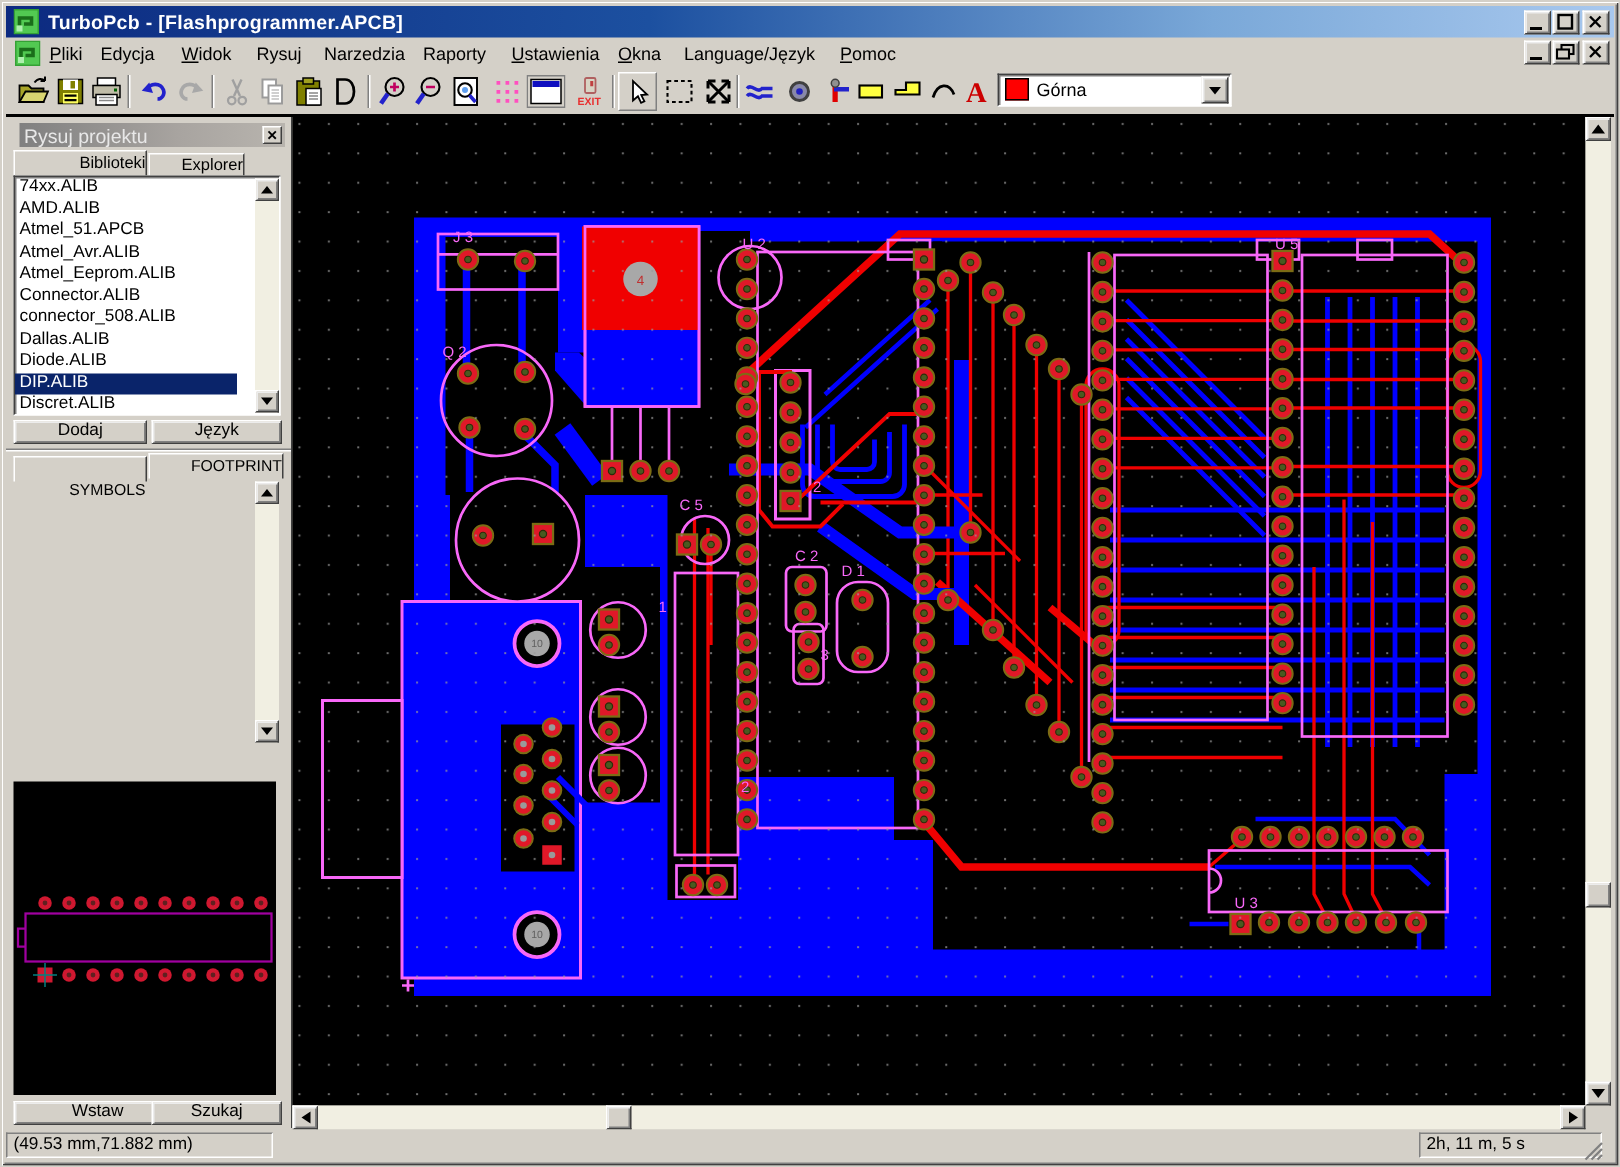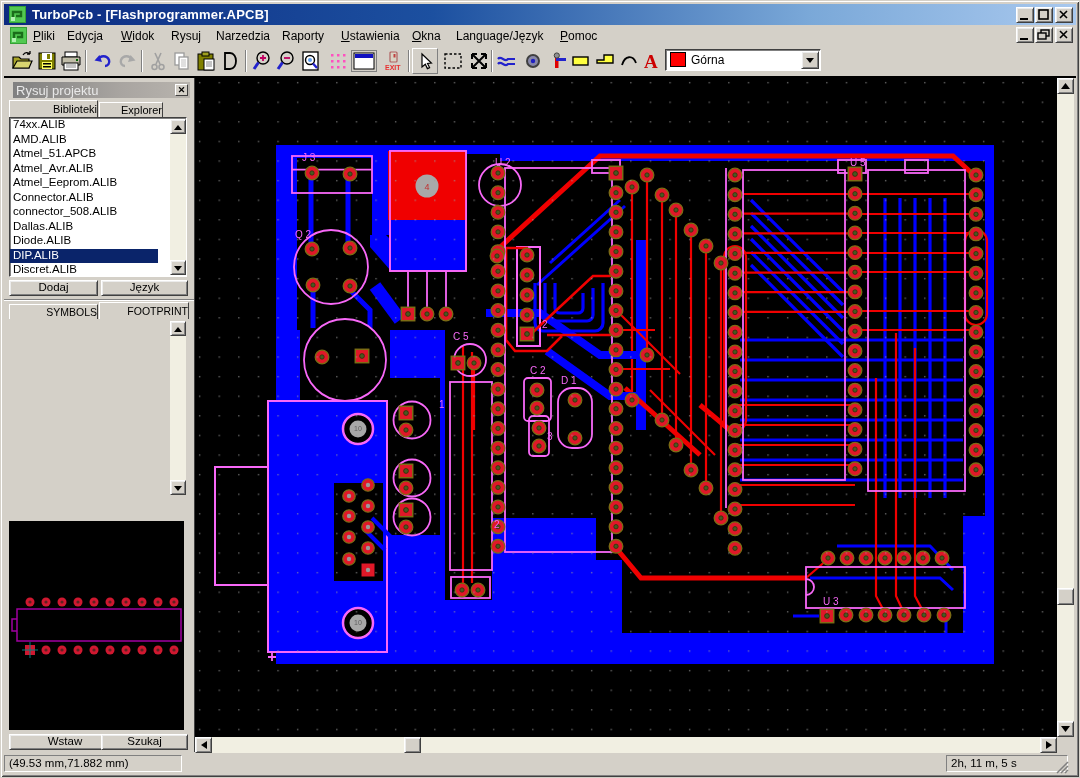--- a/index.html
+++ b/index.html
@@ -277,21 +277,21 @@
             <path d="M7 4 L11 9 L3 9 Z" fill="#000"></path>
           </svg></div>
       <div class="sbtn" style="bottom:0"><svg width="14" height="13">
             <path d="M7 9 L11 4 L3 4 Z" fill="#000"></path>
           </svg></div>
     </div>
     <div class="btn" style="left:5px;top:202px;width:89px;height:16px">Dodaj</div>
     <div class="btn" style="left:97px;top:202px;width:87px;height:16px">Język</div>
     <div class="abs" style="left:0;top:221px;width:190px;height:2px;border-top:1px solid #808080;border-bottom:1px solid #fff"></div>
 
-    <div class="tab inactive" style="left:5px;top:226px;width:89px;padding-top:1px;font-size:10.5px">SYMBOLS</div>
+    <div class="tab inactive" style="left:5px;top:226px;width:89px;padding-top:16px;font-size:10.5px">SYMBOLS</div>
     <div class="tab" style="left:95px;top:224px;width:90px;padding-top:2px;font-size:10.5px">FOOTPRINT</div>
     <div class="vsb" style="left:166px;top:243px;height:174px">
       <div class="sbtn" style="top:0"><svg width="14" height="13">
             <path d="M7 4 L11 9 L3 9 Z" fill="#000"></path>
           </svg></div>
       <div class="sbtn" style="bottom:0"><svg width="14" height="13">
             <path d="M7 9 L11 4 L3 4 Z" fill="#000"></path>
           </svg></div>
     </div>
 

